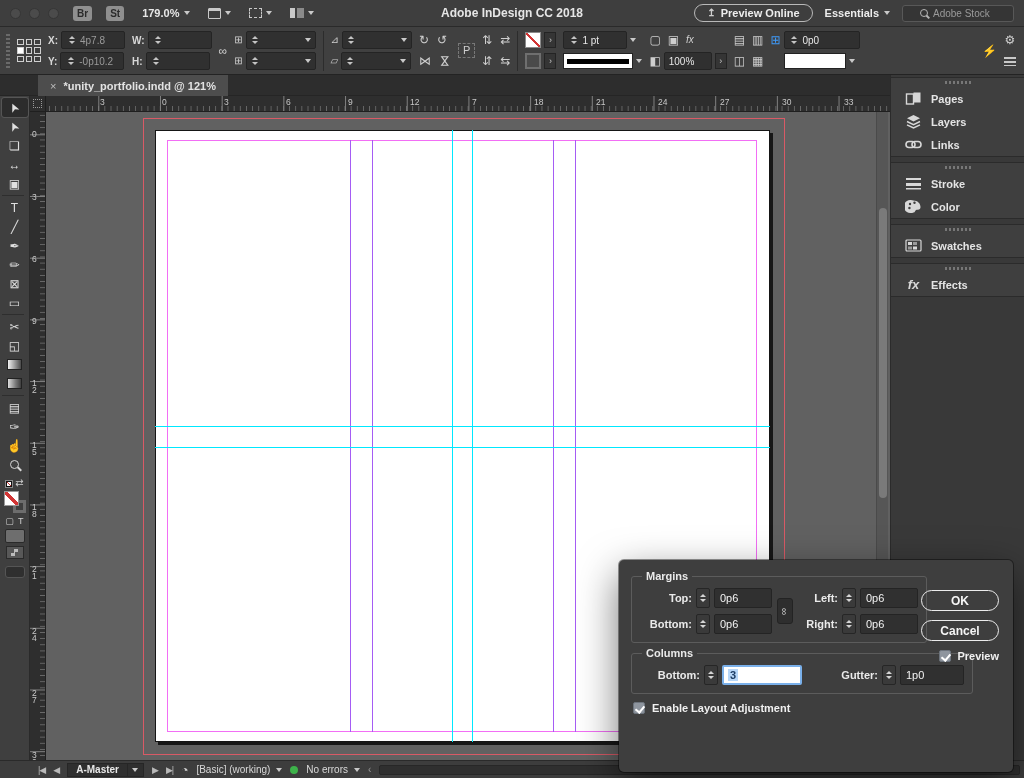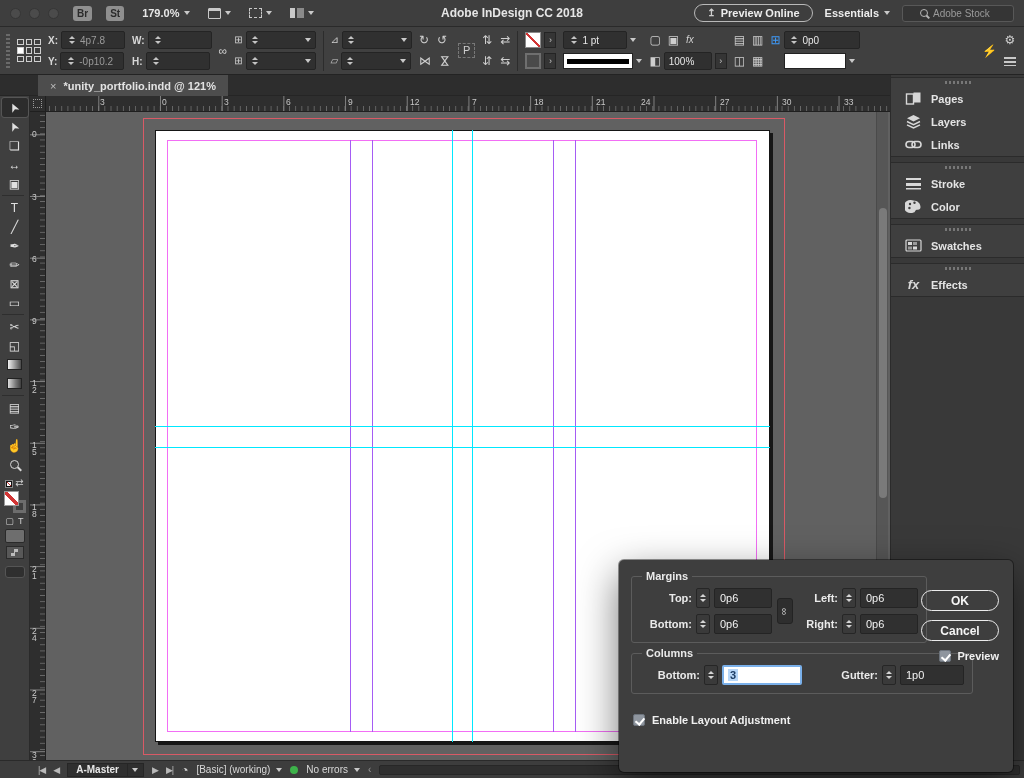--- a/index.html
+++ b/index.html
@@ -166,21 +166,21 @@
     font-weight:bold;font-size:12px;display:flex;align-items:center;justify-content:center}
   .chkrow{display:flex;align-items:center;gap:6px;color:#f0f0f0;font-weight:bold}
   .chk{width:12px;height:12px;background:#8e959e;border:1px solid #6c737c;border-radius:2px;position:relative}
   .chk::after{content:"";position:absolute;left:3px;top:1px;width:4px;height:7px;border:solid #fff;border-width:0 2px 2px 0;transform:rotate(40deg)}
   .fscolumns{width:284px;margin-top:4px}
   .crow{display:flex;align-items:center;gap:4px}
   .dlab.w60{width:60px}
   .numfield{width:80px;height:20px;background:#fff;border:2px solid #7ab0ea;border-radius:2px;display:flex;align-items:center;padding-left:4px}
   .numfield span{background:#b8d7f8;color:#1d3c64;font-weight:bold;padding:0 2px}
   .gutfield{width:64px}
-  .larow{margin-top:20px;display:flex;align-items:center;gap:7px;color:#f0f0f0;font-weight:bold;padding-left:2px}
+  .larow{margin-top:8px;display:flex;align-items:center;gap:7px;color:#f0f0f0;font-weight:bold;padding-left:2px}
 </style>
 </head>
 <body>
 
 <div class="app">
 
   <div class="titlebar">
     <span class="tl"></span>
     <span class="tl"></span>
     <span class="tl"></span>
@@ -526,21 +526,21 @@
         <div>
           <span class="hlab" style="left: 54px;">3</span>
           <span class="hlab" style="left: 116px;">0</span>
           <span class="hlab" style="left: 178px;">3</span>
           <span class="hlab" style="left: 240px;">6</span>
           <span class="hlab" style="left: 302px;">9</span>
           <span class="hlab" style="left: 364px;">12</span>
           <span class="hlab" style="left: 426px;">7</span>
           <span class="hlab" style="left: 488px;">18</span>
           <span class="hlab" style="left: 550px;">21</span>
-          <span class="hlab" style="left: 595px;">24</span>
+          <span class="hlab" style="left: 612px;">24</span>
           <span class="hlab" style="left: 674px;">27</span>
           <span class="hlab" style="left: 736px;">30</span>
           <span class="hlab" style="left: 798px;">33</span>
         </div>
       </div>
     <div class="vruler">
         <div>
           <span class="vlab" style="top: 19px;">
             <i>0</i>
           </span>

